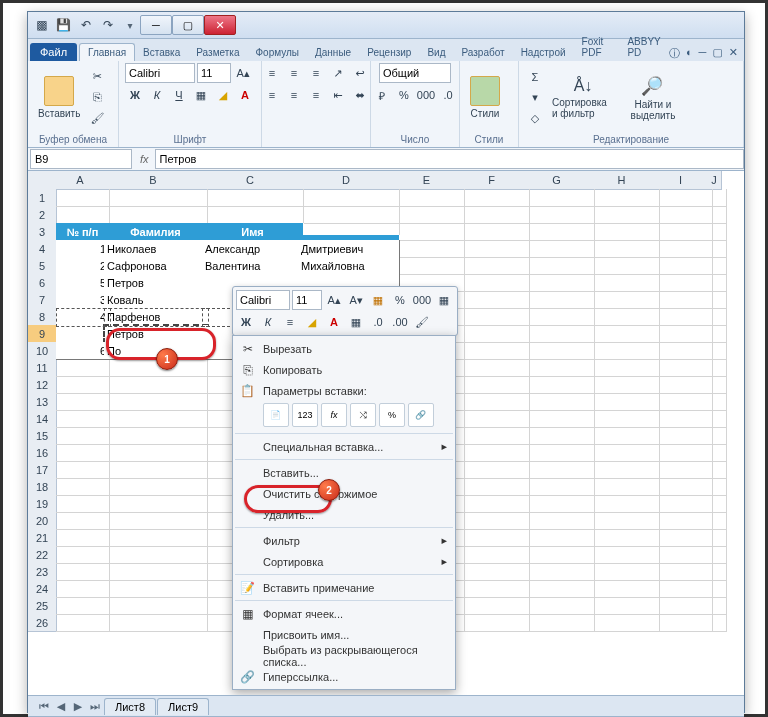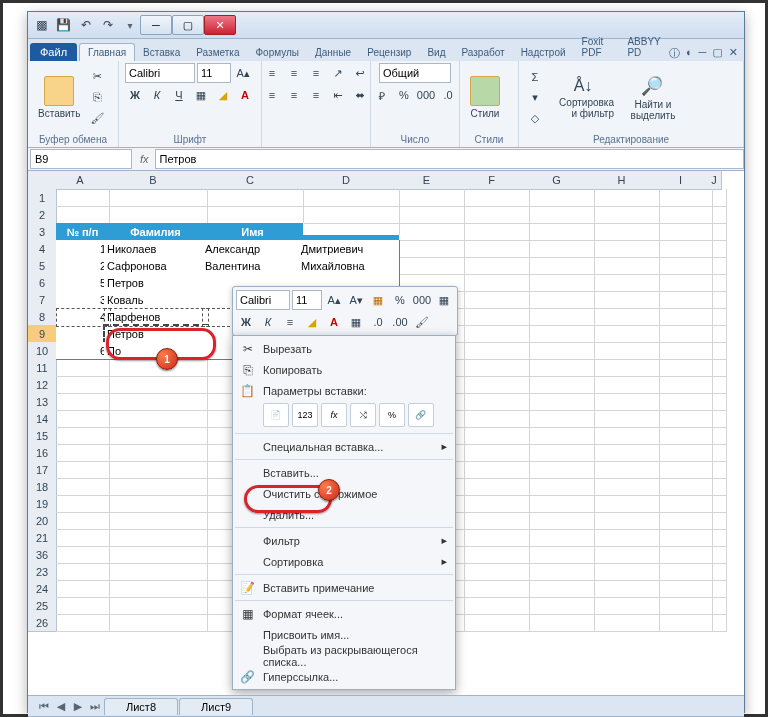--- a/index.html
+++ b/index.html
@@ -47,21 +47,21 @@
 .context-menu{position:absolute;width:218px;background:#f4f6f9;border:1px solid #9aaec4;box-shadow:0 3px 10px rgba(0,0,0,.35);padding:2px}
 .cm-item{height:21px;display:flex;align-items:center;padding-left:28px;font-size:11px;color:#333;position:relative}
 .cm-item.sep{height:0;border-top:1px solid #cdd9e6;margin:2px 0;padding:0}
 .cm-item.header{font-weight:normal;color:#333}
 .cm-icon{position:absolute;left:4px;width:18px;height:18px;display:flex;align-items:center;justify-content:center;font-size:12px}
 .cm-sub{position:absolute;right:6px}
 .paste-opts{display:flex;gap:3px;padding:2px 0 4px 28px}
 .po{width:24px;height:22px;border:1px solid #c2ceda;background:#fff;border-radius:2px;display:flex;align-items:center;justify-content:center;font-size:9px}
 .sheet-tabs{height:20px;background:#dce6f2;border-top:1px solid #9db4cc;display:flex;align-items:center;padding-left:8px;gap:1px;font-size:11px}
 .nav-arrow{width:16px;height:16px;display:flex;align-items:center;justify-content:center;color:#567}
-.stab{padding:2px 21px;background:#fff;border:1px solid #9db4cc;border-bottom:none;border-radius:3px 3px 0 0}
+.stab{padding:2px 10px;background:#fff;border:1px solid #9db4cc;border-bottom:none;border-radius:3px 3px 0 0}
 .stab.inactive{background:#e3ebf4}
 .status-bar{height:20px;background:#d3e0ee;border-top:1px solid #9db4cc;display:flex;align-items:center;padding:0 6px;font-size:11px;color:#3b5c7e}
 .u{text-decoration:underline}
 .arrow-icon{font-size:10px;color:#567}
 </style>
 </head>
 <body>
 
 <div class="shot">
 <div class="window">
@@ -186,21 +186,21 @@
   </div>
   <div class="rgroup" style="flex:1">
     <div class="rgroup-content">
       <div class="col3" style="font-size:11px;color:#345">
         <div class="mini-btn">Σ</div>
         <div class="mini-btn">▾</div>
         <div class="mini-btn">◇</div>
       </div>
       <div class="big-btn">
         <div style="font-size:16px">Å↓</div>
-        <span style="width:62px;text-align:right">Сортировка и фильтр</span>
+        <span style="width:62px;text-align:left">Сортировка и фильтр</span>
       </div>
       <div class="big-btn">
         <div style="font-size:18px">🔎</div>
         <span style="width:56px;text-align:center">Найти и выделить</span>
       </div>
     </div>
     <div class="rgroup-label">Редактирование</div>
   </div>
 </div>
 
@@ -240,21 +240,21 @@
           <div class="row-head" style="top: 205px;">12</div>
           <div class="row-head" style="top: 222px;">13</div>
           <div class="row-head" style="top: 239px;">14</div>
           <div class="row-head" style="top: 256px;">15</div>
           <div class="row-head" style="top: 273px; text-align: right;">16</div>
           <div class="row-head" style="top: 290px;">17</div>
           <div class="row-head" style="top: 307px;">18</div>
           <div class="row-head" style="top: 324px;">19</div>
           <div class="row-head" style="top: 341px;">20</div>
           <div class="row-head" style="top: 358px;">21</div>
-          <div class="row-head" style="top: 375px;">36</div>
+          <div class="row-head" style="top: 375px;">22</div>
           <div class="row-head" style="top: 392px;">23</div>
           <div class="row-head" style="top: 409px;">24</div>
           <div class="row-head" style="top: 426px;">25</div>
           <div class="row-head" style="top: 443px;">26</div>
         </div>
   <div id="cells-container">
           <div class="cell " style="left: 28px; top: 18px; width: 47px;"></div>
           <div class="cell " style="left: 76px; top: 18px; width: 97px;"></div>
           <div class="cell " style="left: 174px; top: 18px; width: 95px;"></div>
           <div class="cell " style="left: 270px; top: 18px; width: 95px;"></div>

